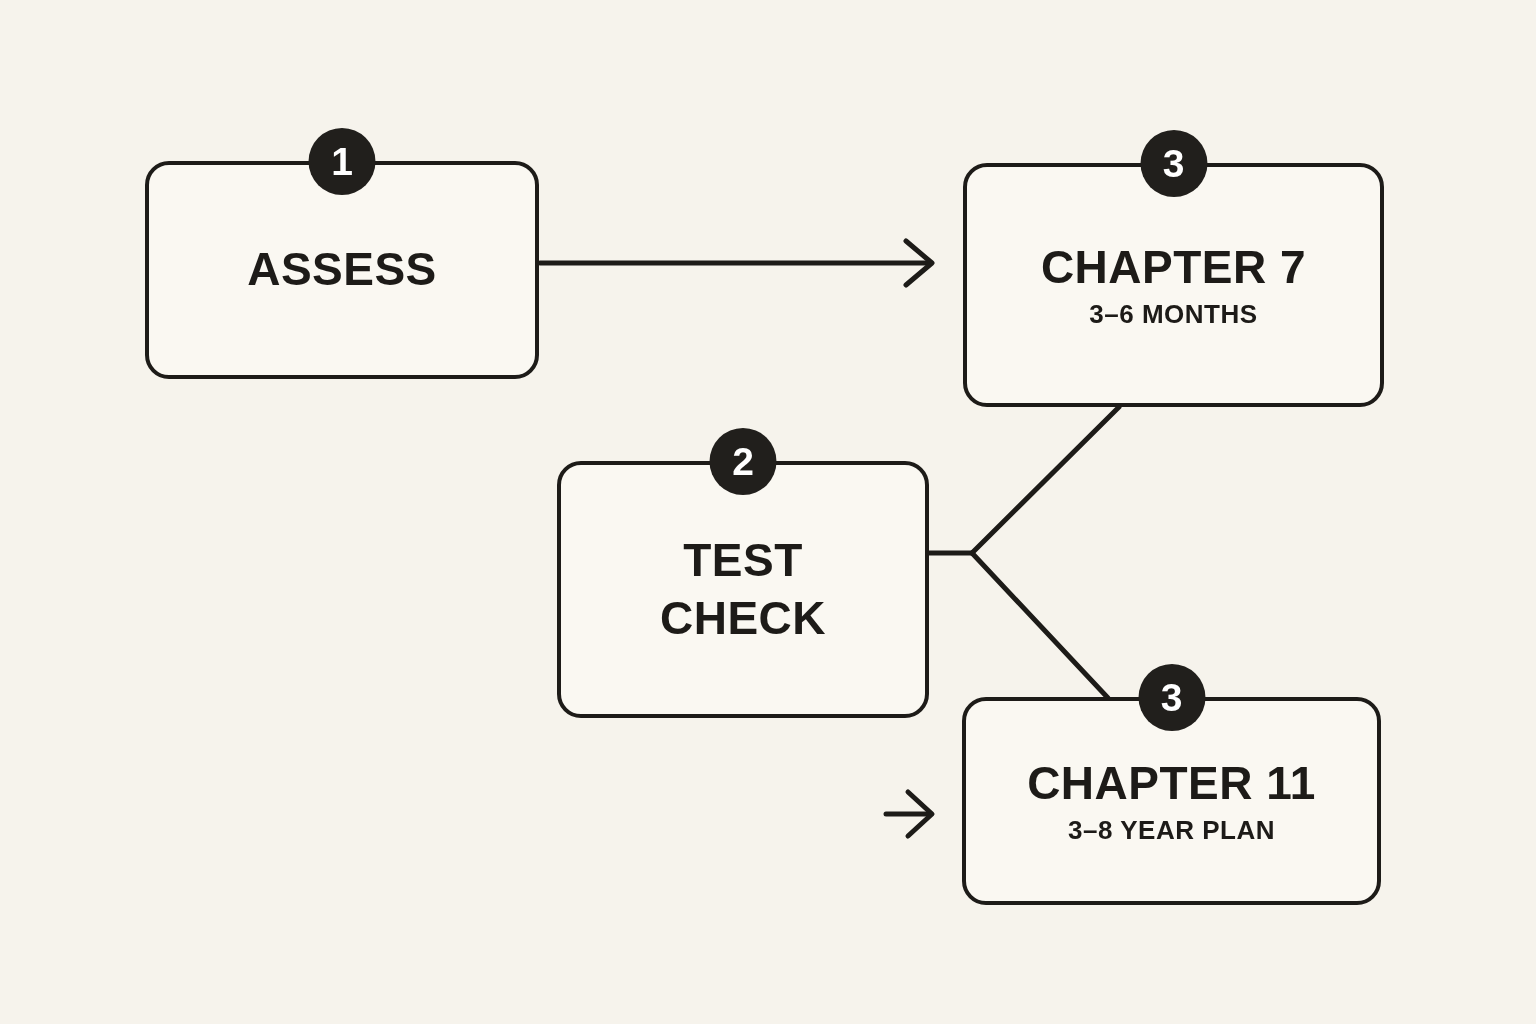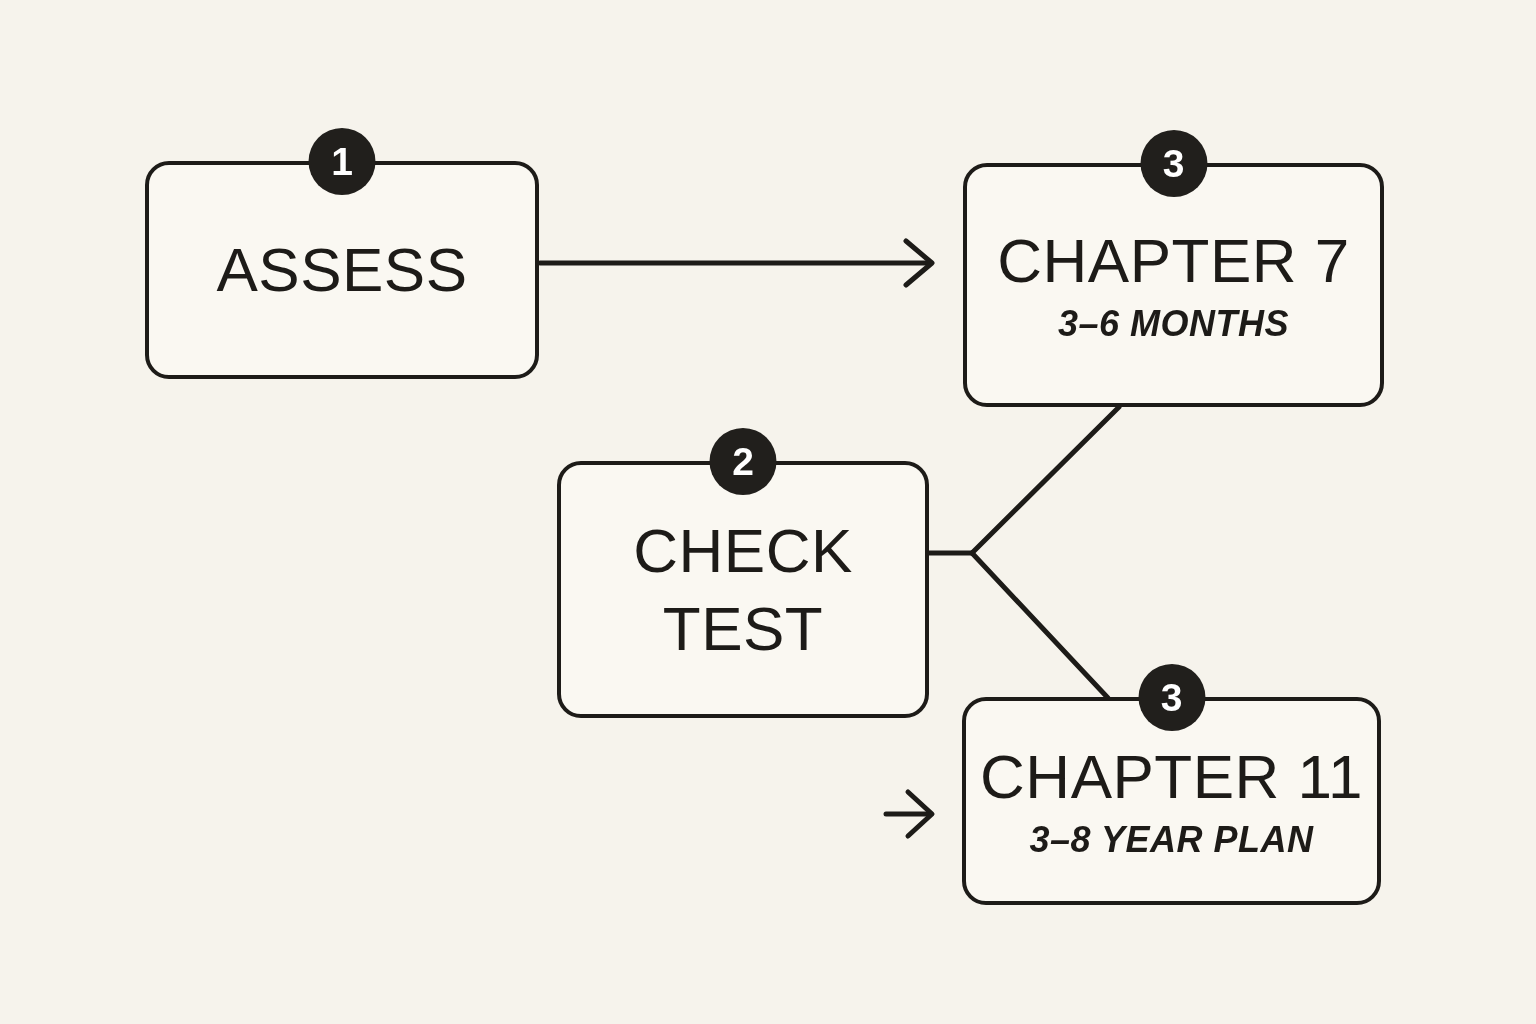--- a/index.html
+++ b/index.html
@@ -49,34 +49,33 @@
     background:var(--badge);
     color:var(--badge-text);
     display:flex;
     align-items:center;
     justify-content:center;
     font-size:39px;
     font-weight:bold;
     z-index:3;
   }
   .title-line{
-    font-size:62px;
-    font-weight:normal;
+    font-size:46px;
+    font-weight:bold;
     letter-spacing:.5px;
     line-height:1.25;
     white-space:nowrap;
     text-align:right;
   }
   .subtitle-line{
-    font-size:36px;
+    font-size:26px;
     font-weight:bold;
     letter-spacing:.5px;
     line-height:1.32;
     white-space:nowrap;
-    font-style:italic;
   }
   
   #node-assess   {left:145px; top:161px; width:394px; height:218px;}
   #node-chapter7 {left:963px; top:163px; width:421px; height:244px;}
   #node-means    {left:557px; top:461px; width:372px; height:257px;}
   #node-chapter13{left:962px; top:697px; width:419px; height:208px;}
 </style>
 </head>
 <body>
 
@@ -95,22 +94,22 @@
     <path d="M908 792 L932 814 L908 836"></path>
   </svg>
 
   <div class="node" id="node-assess">
     <div class="badge">1</div>
     <div class="title-line">ASSESS</div>
   </div>
 
   <div class="node" id="node-means">
     <div class="badge">2</div>
+    <div class="title-line">TEST</div>
     <div class="title-line">CHECK</div>
-    <div class="title-line">TEST</div>
   </div>
 
   <div class="node" id="node-chapter7">
     <div class="badge">3</div>
     <div class="title-line">CHAPTER 7</div>
     <div class="subtitle-line">3–6 MONTHS</div>
   </div>
 
   <div class="node" id="node-chapter13">
     <div class="badge">3</div>

